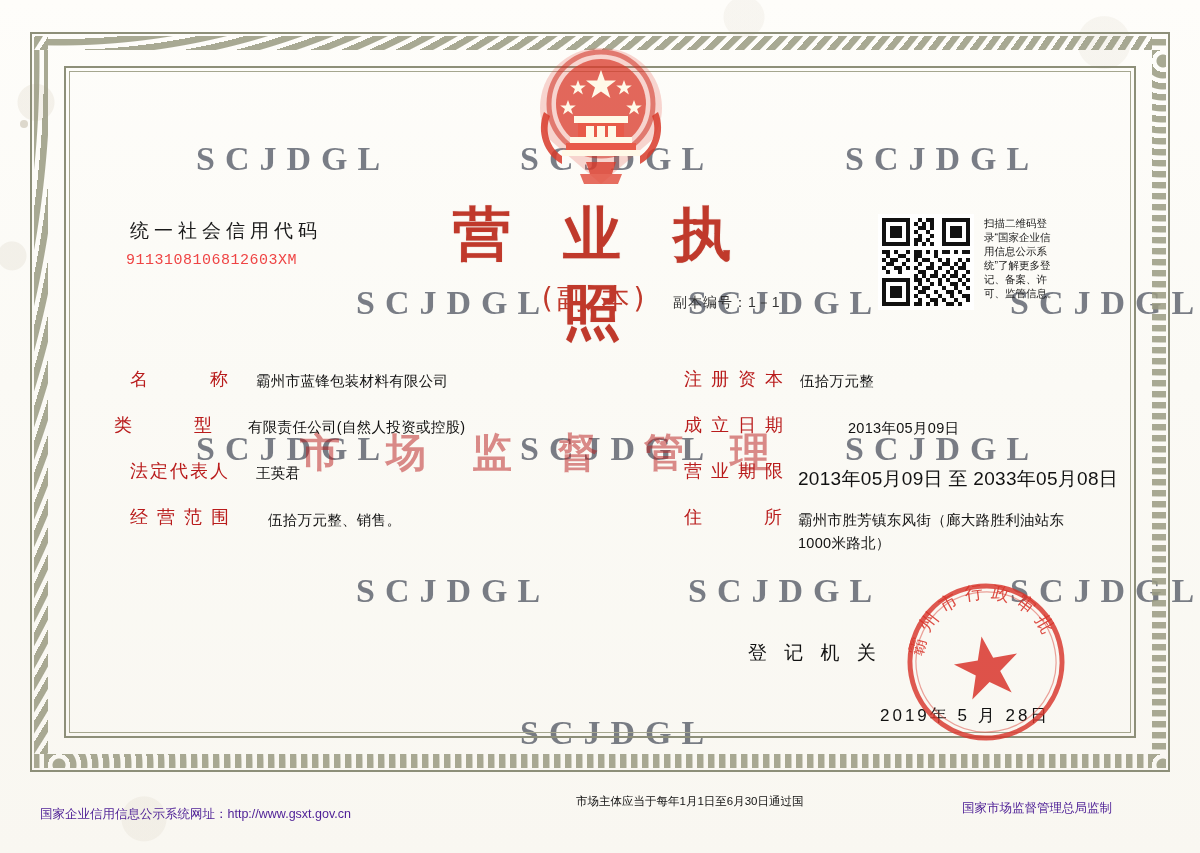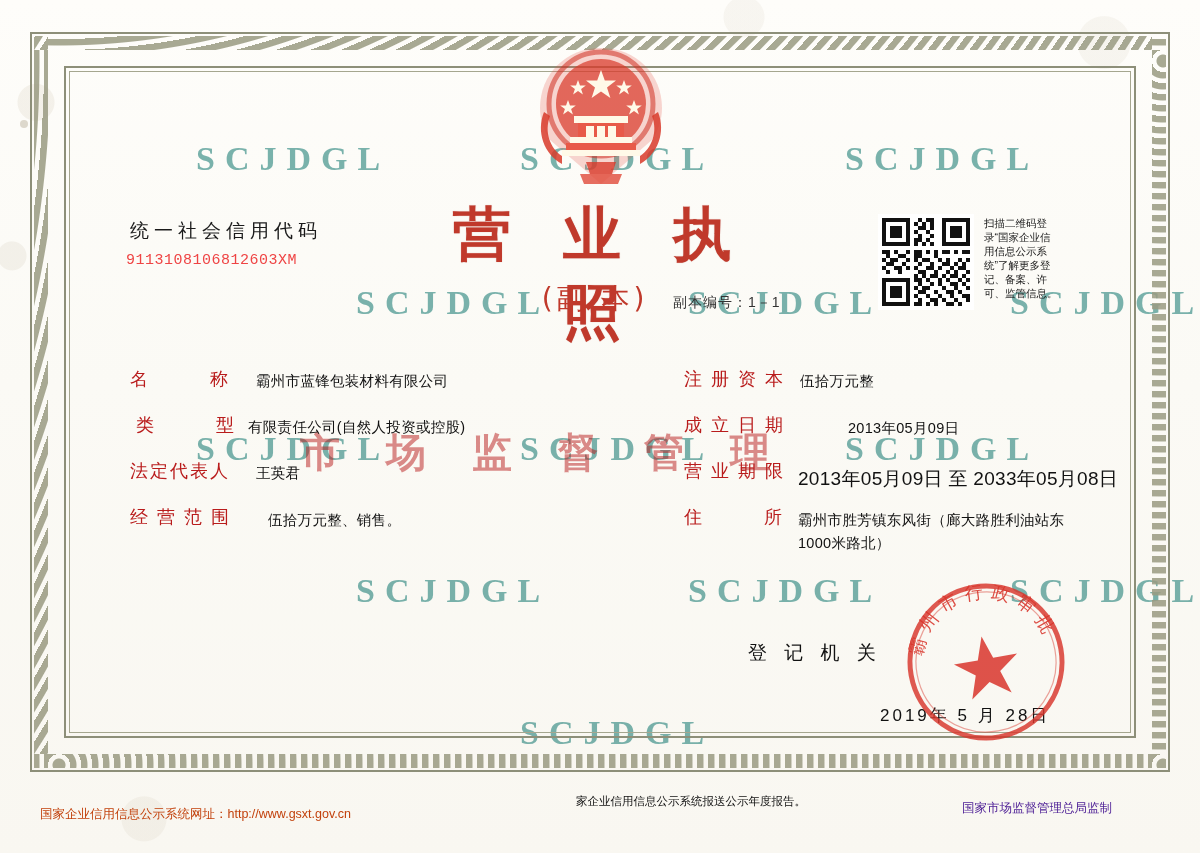--- a/index.html
+++ b/index.html
@@ -44,21 +44,21 @@
   .frame-inner{
     position:absolute;left:64px;top:66px;width:1072px;height:672px;
     border:2px solid #8d8f79;box-sizing:border-box;
   }
   .frame-inner2{
     position:absolute;left:69px;top:71px;width:1062px;height:662px;
     border:1px solid #a5a68f;box-sizing:border-box;
   }
   
   .wm{
-    position:absolute;color:#0f766e;opacity:.55;
+    position:absolute;color:#0f172a;opacity:.55;
     font-weight:bold;letter-spacing:10px;
     font-family:"Liberation Serif","DejaVu Serif",serif;
     white-space:nowrap;pointer-events:none;
   }
   .wm1{left:196px;top:140px;font-size:34px;}
   .wm2{left:520px;top:140px;font-size:34px;}
   .wm3{left:845px;top:140px;font-size:34px;}
   .wm4{left:356px;top:284px;font-size:34px;}
   .wm5{left:688px;top:284px;font-size:34px;}
   .wm6{left:1010px;top:284px;font-size:34px;}
@@ -117,21 +117,21 @@
   
   .reg{
     position:absolute;left:748px;top:640px;font-size:19px;color:#111;letter-spacing:6px;
   }
   .date{
     position:absolute;left:880px;top:704px;font-size:17px;color:#111;letter-spacing:3px;
   }
   
   .seal{position:absolute;left:902px;top:578px;width:168px;height:168px;}
   
-  .foot-left{position:absolute;left:40px;top:806px;font-size:12.5px;color:#c2410c;}
+  .foot-left{position:absolute;left:40px;top:806px;font-size:12.5px;color:#4c1d95;}
   .foot-center{
     position:absolute;left:576px;top:793px;width:330px;font-size:11.5px;color:#111;
     line-height:17px;text-align:left;
   }
   .foot-right{position:absolute;left:962px;top:800px;font-size:12.5px;color:#4c1d95;}
   .hole{
     position:absolute;left:20px;top:120px;width:8px;height:8px;border-radius:50%;
     background:rgba(190,180,160,.5);
   }
 </style>
@@ -326,21 +326,21 @@
         <rect x="17" y="22" width="2" height="1"></rect>
       <rect x="20" y="22" width="1" height="1"></rect>
     </g>
   </svg>
 </div>
 <div class="qr-note">扫描二维码登录“国家企业信用信息公示系统”了解更多登记、备案、许可、监管信息。</div>
 
 <div class="fl" style="left:130px;top:367px;">名　　　称</div>
 <div class="fv" style="left:256px;top:372px;">霸州市蓝锋包装材料有限公司</div>
 
-<div class="fl" style="left:136px;top:413px;text-align:right;">类　　　型</div>
+<div class="fl" style="left:114px;top:413px;text-align:right;">类　　　型</div>
 <div class="fv" style="left:248px;top:418px;">有限责任公司(自然人投资或控股)</div>
 
 <div class="fl" style="left:130px;top:459px;">法定代表人</div>
 <div class="fv" style="left:256px;top:464px;">王英君</div>
 
 <div class="fl" style="left:130px;top:505px;">经 营 范 围</div>
 <div class="fv" style="left:268px;top:511px;">伍拾万元整、销售。</div>
 
 <div class="fl" style="left:684px;top:367px;">注 册 资 本</div>
 <div class="fv" style="left:800px;top:372px;">伍拾万元整</div>
@@ -367,15 +367,15 @@
       <path id="sealArc" d="M20,84 A64,64 0 0 1 148,84" fill="none"></path>
       <text font-size="18" fill="#d8352b" opacity="0.88" letter-spacing="7" font-family="&quot;DejaVu Sans&quot;,&quot;Liberation Sans&quot;,sans-serif">
         <textPath href="#sealArc" startOffset="8%">霸州市行政审批局</textPath>
       </text>
     </g>
   </svg>
 </div>
 
 <div class="foot-left">国家企业信用信息公示系统网址：http://www.gsxt.gov.cn</div>
 <div class="foot-center">
-  <div>家企业信用信息公示系统报送公示年度报告。</div>
+  <div>市场主体应当于每年1月1日至6月30日通过国</div>
 </div>
 <div class="foot-right">国家市场监督管理总局监制</div>
 
 </body></html>

